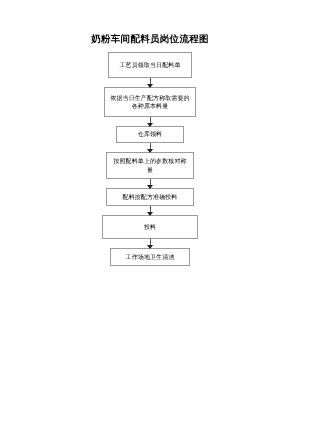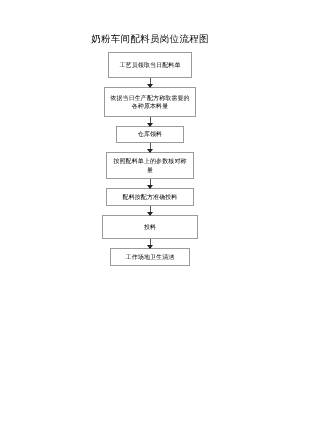--- a/index.html
+++ b/index.html
@@ -20,21 +20,21 @@
     background: #ffffff;
     box-sizing: border-box;
   }
   .title {
     position: absolute;
     top: 33px;
     left: 0;
     width: 300px;
     text-align: center;
     font-size: 9.5px;
-    font-weight: normal;
+    font-weight: bold;
     color: #000000;
     letter-spacing: 0.3px;
     line-height: 12px;
   }
   .flow {
     position: absolute;
     top: 52px;
     left: 0;
     width: 300px;
     display: flex;

